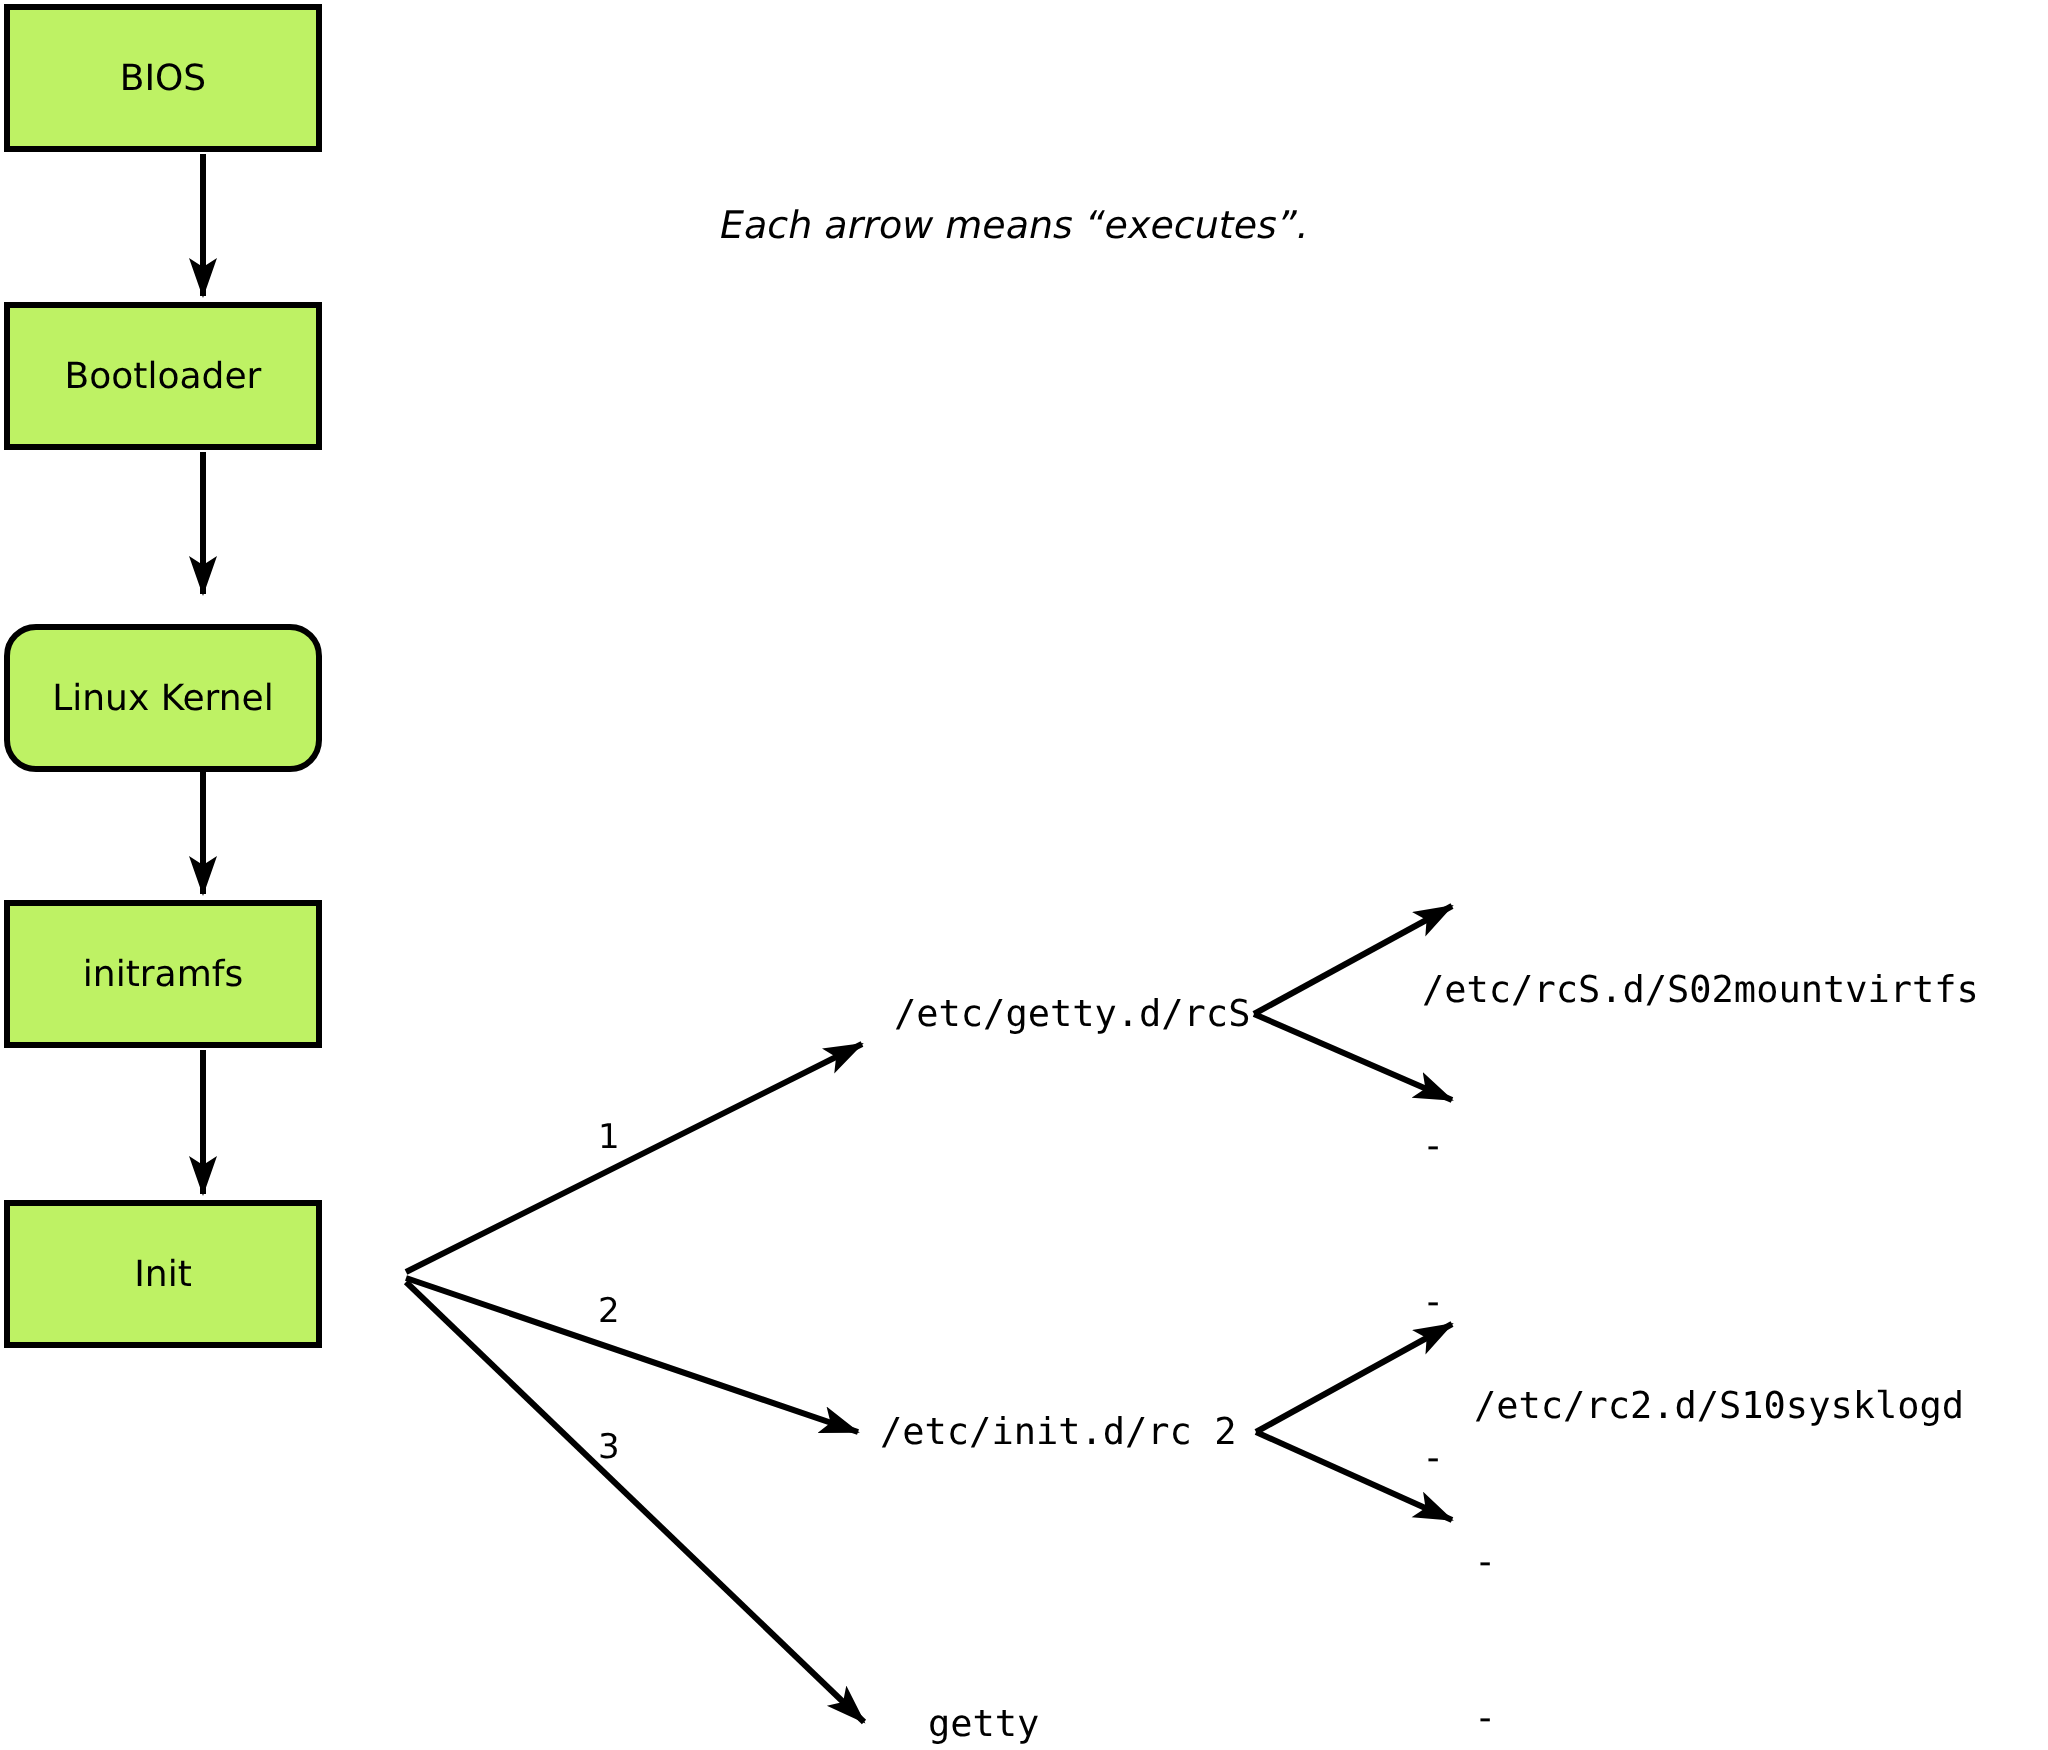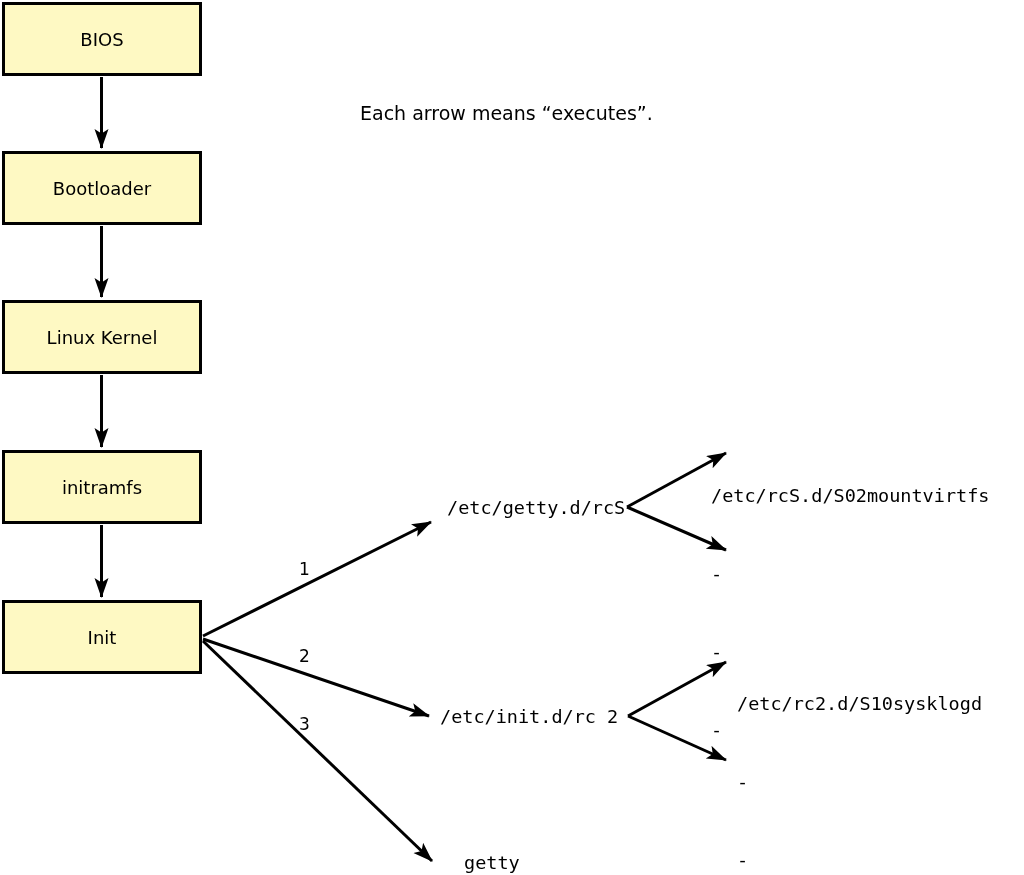--- a/index.html
+++ b/index.html
@@ -13,42 +13,43 @@
     overflow: hidden;
   }
   .arrows {
     position: absolute;
     left: 0; top: 0;
     width: 1024px; height: 875px;
   }
   .box {
     position: absolute;
     left: 2px;
-    width: 200px;
+    width: 159px;
     height: 74px;
     box-sizing: border-box;
     border: 3px solid #000000;
-    background: #fef9c3;
+    background: #bef264;
     display: flex;
     align-items: center;
     justify-content: center;
     font-size: 18px;
     white-space: nowrap;
   }
   .box-bios       { top: 2px; }
   .box-bootloader { top: 151px; }
-  .box-kernel     { top: 300px; }
+  .box-kernel     { top: 312px; border-radius: 16px; }
   .box-initramfs  { top: 450px; }
   .box-init       { top: 600px; }
   .caption {
     position: absolute;
     left: 360px;
     top: 102px;
     font-size: 19px;
     white-space: nowrap;
+    font-style: italic;
   }
   .mono {
     position: absolute;
     font-family: "DejaVu Sans Mono", "Liberation Mono", monospace;
     font-size: 18.5px;
     white-space: pre;
     line-height: 22px;
   }
   .node-rcS   { left: 447px; top: 497px; }
   .node-rc2   { left: 440px; top: 706px; }

